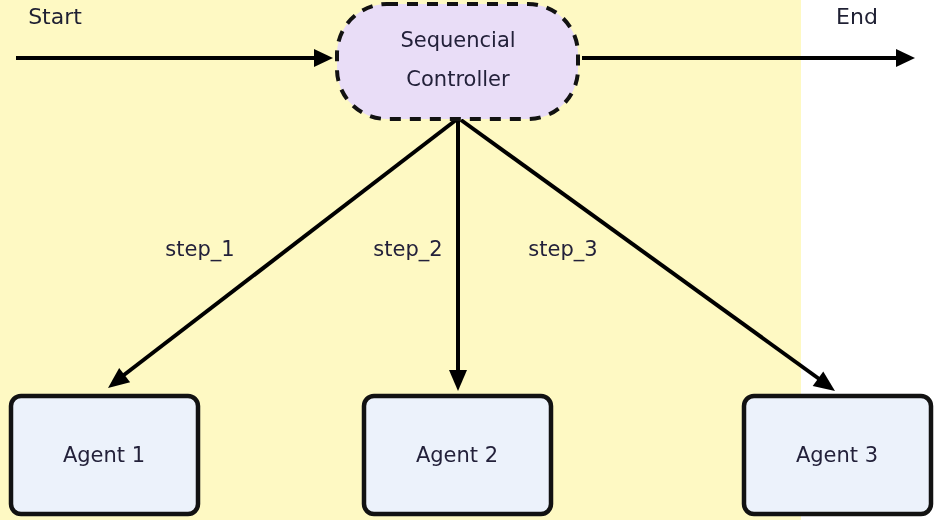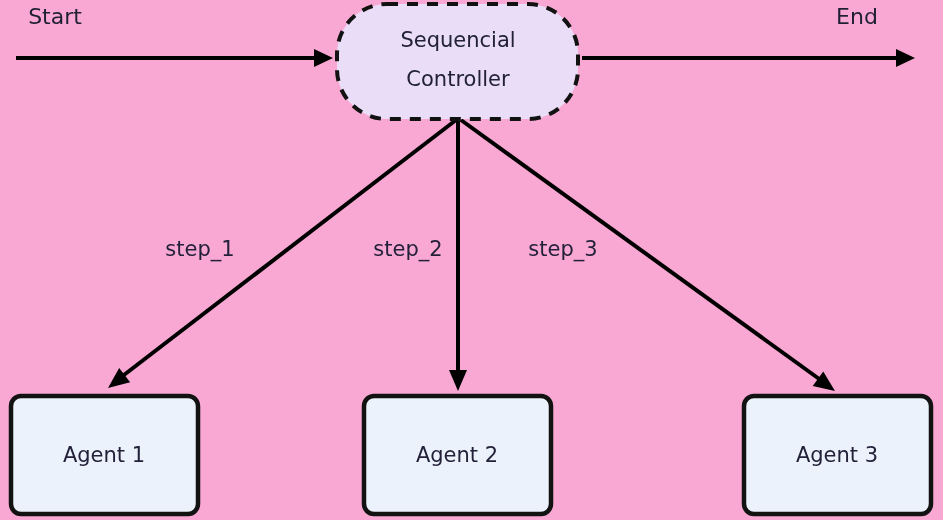--- a/index.html
+++ b/index.html
@@ -9,23 +9,23 @@
     background: #ffffff;
   }
   body {
     width: 943px;
     height: 520px;
     overflow: hidden;
     font-family: "DejaVu Sans", "Liberation Sans", sans-serif;
   }
   #diagram-root {
     position: relative;
-    width: 943px;
+    width: 801px;
     height: 520px;
-    background: #f9a8d4;
+    background: #fef9c3;
   }
   svg#flowchart {
     display: block;
     width: 943px;
     height: 520px;
   }
   .node-shape-dashed {
     fill: #e9ddf7;
     stroke: #121212;
     stroke-width: 4;

